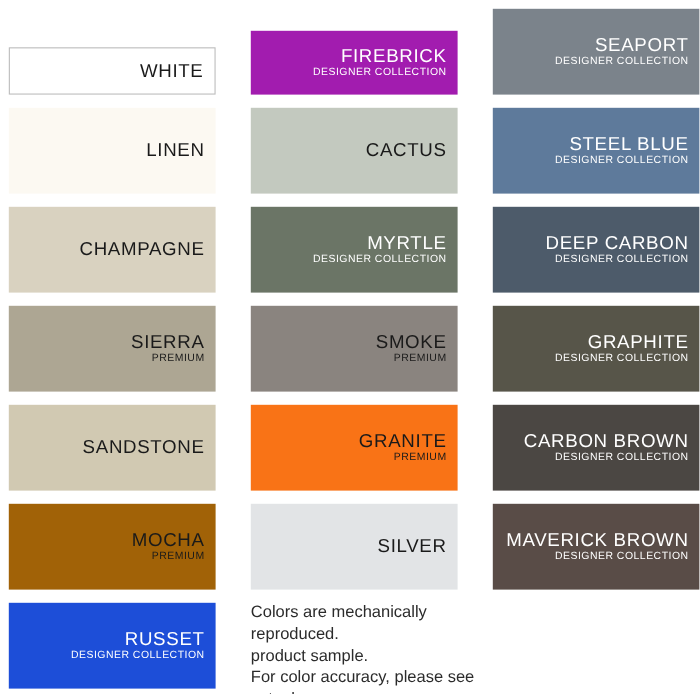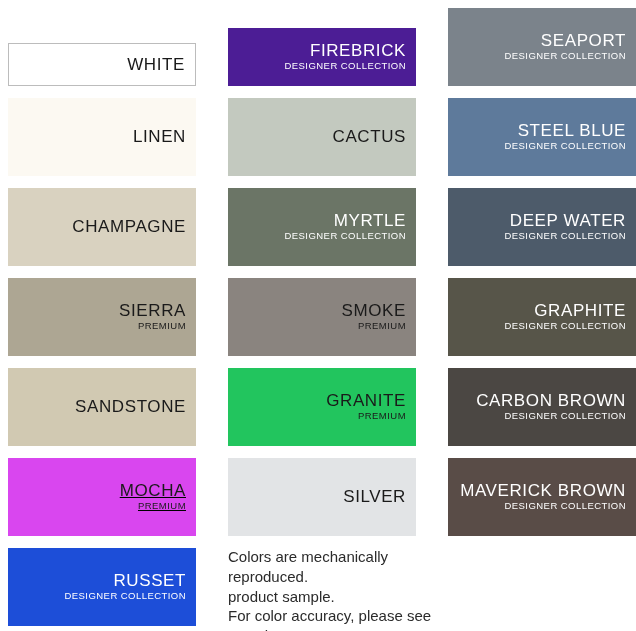--- a/index.html
+++ b/index.html
@@ -95,21 +95,21 @@
 </style>
 </head>
 <body>
 
 <div id="palette-sheet">
 
   <div class="swatch-grid">
       <div class="swatch text-dark outlined" style="background: rgb(255, 255, 255); margin-top: 35px;">
         <div class="swatch-name">WHITE</div>
       </div>
-      <div class="swatch text-light" style="background: #4c1d95; margin-top: 20px;">
+      <div class="swatch text-light" style="background: #a21caf; margin-top: 20px;">
         <div class="swatch-name">FIREBRICK</div>
         <div class="swatch-sub">DESIGNER COLLECTION</div>
       </div>
       <div class="swatch text-light" style="background: rgb(123, 131, 139);">
         <div class="swatch-name">SEAPORT</div>
         <div class="swatch-sub">DESIGNER COLLECTION</div>
       </div>
       <div class="swatch text-dark" style="background: rgb(252, 249, 242);">
         <div class="swatch-name">LINEN</div>
       </div>
@@ -121,47 +121,47 @@
         <div class="swatch-sub">DESIGNER COLLECTION</div>
       </div>
       <div class="swatch text-dark" style="background: rgb(217, 210, 192);">
         <div class="swatch-name">CHAMPAGNE</div>
       </div>
       <div class="swatch text-light" style="background: rgb(107, 117, 102); padding-left: 44px;">
         <div class="swatch-name">MYRTLE</div>
         <div class="swatch-sub">DESIGNER COLLECTION</div>
       </div>
       <div class="swatch text-light" style="background: rgb(77, 91, 106);">
-        <div class="swatch-name">DEEP WATER</div>
+        <div class="swatch-name">DEEP CARBON</div>
         <div class="swatch-sub">DESIGNER COLLECTION</div>
       </div>
       <div class="swatch text-dark" style="background: rgb(173, 166, 147); padding-left: 44px;">
         <div class="swatch-name">SIERRA</div>
         <div class="swatch-sub">PREMIUM</div>
       </div>
       <div class="swatch text-dark" style="background: rgb(138, 132, 127);">
         <div class="swatch-name">SMOKE</div>
         <div class="swatch-sub">PREMIUM</div>
       </div>
       <div class="swatch text-light" style="background: rgb(87, 85, 73);">
         <div class="swatch-name">GRAPHITE</div>
         <div class="swatch-sub">DESIGNER COLLECTION</div>
       </div>
       <div class="swatch text-dark" style="background: rgb(209, 201, 178);">
         <div class="swatch-name">SANDSTONE</div>
       </div>
-      <div class="swatch text-dark" style="background: #22c55e; align-items: flex-end;">
+      <div class="swatch text-dark" style="background: #f97316; align-items: flex-end;">
         <div class="swatch-name">GRANITE</div>
         <div class="swatch-sub">PREMIUM</div>
       </div>
       <div class="swatch text-light" style="background: rgb(75, 71, 67);">
         <div class="swatch-name">CARBON BROWN</div>
         <div class="swatch-sub">DESIGNER COLLECTION</div>
       </div>
-      <div class="swatch text-dark" style="background: #d946ef; text-decoration: underline;">
+      <div class="swatch text-dark" style="background: #a16207;">
         <div class="swatch-name">MOCHA</div>
         <div class="swatch-sub">PREMIUM</div>
       </div>
       <div class="swatch text-dark" style="background: rgb(226, 228, 230);">
         <div class="swatch-name">SILVER</div>
       </div>
       <div class="swatch text-light" style="background: rgb(89, 76, 71);">
         <div class="swatch-name">MAVERICK BROWN</div>
         <div class="swatch-sub">DESIGNER COLLECTION</div>
       </div>

